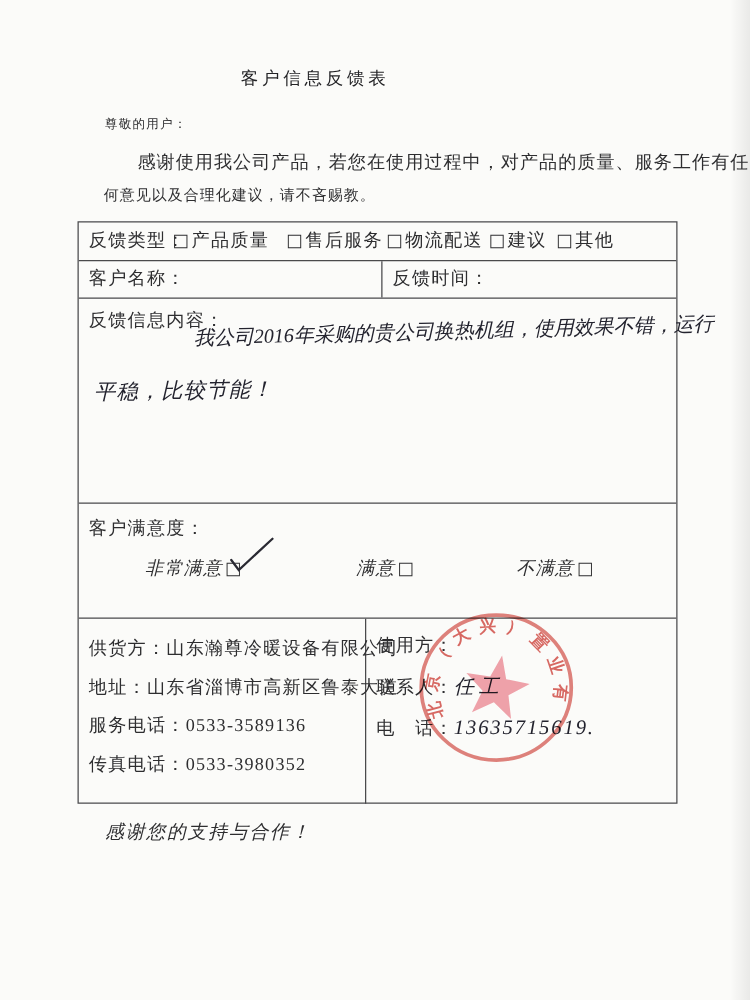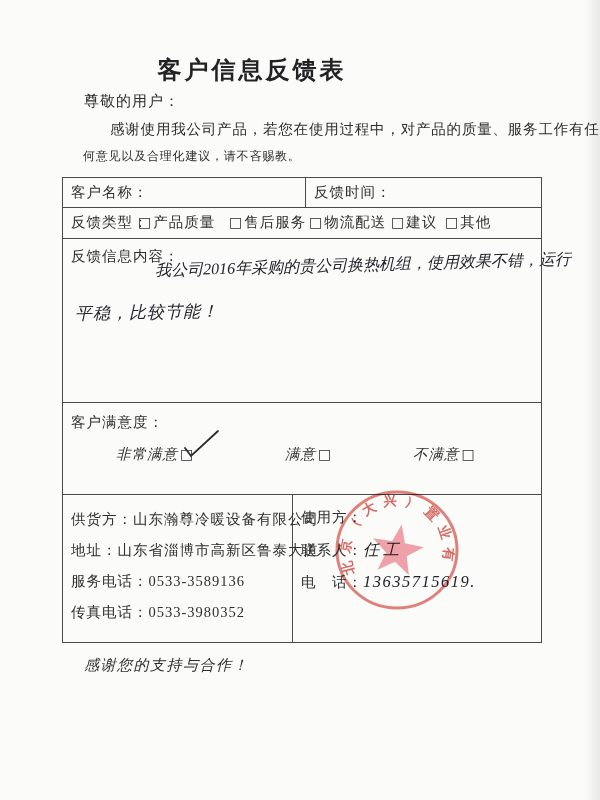--- a/index.html
+++ b/index.html
@@ -7,22 +7,22 @@
     width:600px;height:800px;
     background:#f7f7f5;
     font-family:"Liberation Serif","DejaVu Serif",serif;
     color:#2e2e30;
     position:relative;overflow:hidden;
   }
   .paper{position:absolute;left:0;top:0;width:600px;height:800px;background:#fbfbf9;}
   .edge-shadow{position:absolute;right:0;top:0;width:16px;height:100%;
     background:linear-gradient(to right, rgba(0,0,0,0), rgba(0,0,0,0.07));}
   .title{position:absolute;left:0;top:54px;width:504px;text-align:center;
-    font-size:24px;font-weight:bold;letter-spacing:3px;color:#232326;}
-  .salutation{position:absolute;left:84px;top:92px;font-size:15px;letter-spacing:1px;}
+    font-size:14px;font-weight:normal;letter-spacing:3px;color:#232326;}
+  .salutation{position:absolute;left:84px;top:92px;font-size:10px;letter-spacing:1px;}
   .intro1{position:absolute;left:110px;top:120px;font-size:14.5px;letter-spacing:0.8px;white-space:nowrap;}
   .intro2{position:absolute;left:83px;top:148px;font-size:12px;letter-spacing:0.8px;white-space:nowrap;}
   .closing{position:absolute;left:84px;top:656px;font-size:15px;letter-spacing:1.5px;font-style:italic;}
 
   .tbl{position:absolute;left:62px;top:177px;width:480px;height:466px;
     border:1px solid #4a4a4c;box-sizing:border-box;font-size:14.5px;letter-spacing:1px;}
   .row{position:relative;box-sizing:border-box;border-bottom:1px solid #4a4a4c;}
   .row:last-child{border-bottom:none;}
   .r1{height:30px;display:flex;}
   .r2{height:31px;}
@@ -62,36 +62,36 @@
 
 <div class="paper">
 
   <div class="title">客户信息反馈表</div>
   <div class="salutation">尊敬的用户：</div>
   <div class="intro1">感谢使用我公司产品，若您在使用过程中，对产品的质量、服务工作有任</div>
   <div class="intro2">何意见以及合理化建议，请不吝赐教。</div>
 
   <div class="tbl">
 
+    <div class="row r2">
+      <span class="lab">反馈类型：</span>
+      <span class="cb-item" style="left:75px"><span class="box-glyph">□</span><span>产品质量</span></span>
+      <span class="cb-item" style="left:166px"><span class="box-glyph">□</span><span>售后服务</span></span>
+      <span class="cb-item" style="left:246px"><span class="box-glyph">□</span><span>物流配送</span></span>
+      <span class="cb-item" style="left:328px"><span class="box-glyph">□</span><span>建议</span></span>
+      <span class="cb-item" style="left:382px"><span class="box-glyph">□</span><span>其他</span></span>
+    </div>
+
     <div class="row r1">
       <div class="cell-half c1">
         <span>客户名称：</span>
       </div>
       <div class="cell-half c2">
         <span>反馈时间：</span>
       </div>
-    </div>
-
-    <div class="row r2">
-      <span class="lab">反馈类型：</span>
-      <span class="cb-item" style="left:75px"><span class="box-glyph">□</span><span>产品质量</span></span>
-      <span class="cb-item" style="left:166px"><span class="box-glyph">□</span><span>售后服务</span></span>
-      <span class="cb-item" style="left:246px"><span class="box-glyph">□</span><span>物流配送</span></span>
-      <span class="cb-item" style="left:328px"><span class="box-glyph">□</span><span>建议</span></span>
-      <span class="cb-item" style="left:382px"><span class="box-glyph">□</span><span>其他</span></span>
     </div>
 
     <div class="row r3">
       <span class="lab">反馈信息内容：</span>
       <div class="hand hw1">我公司2016年采购的贵公司换热机组，使用效果不错，运行</div>
       <div class="hand hw2">平稳，比较节能！</div>
     </div>
 
     <div class="row r4">
       <span class="lab">客户满意度：</span>

